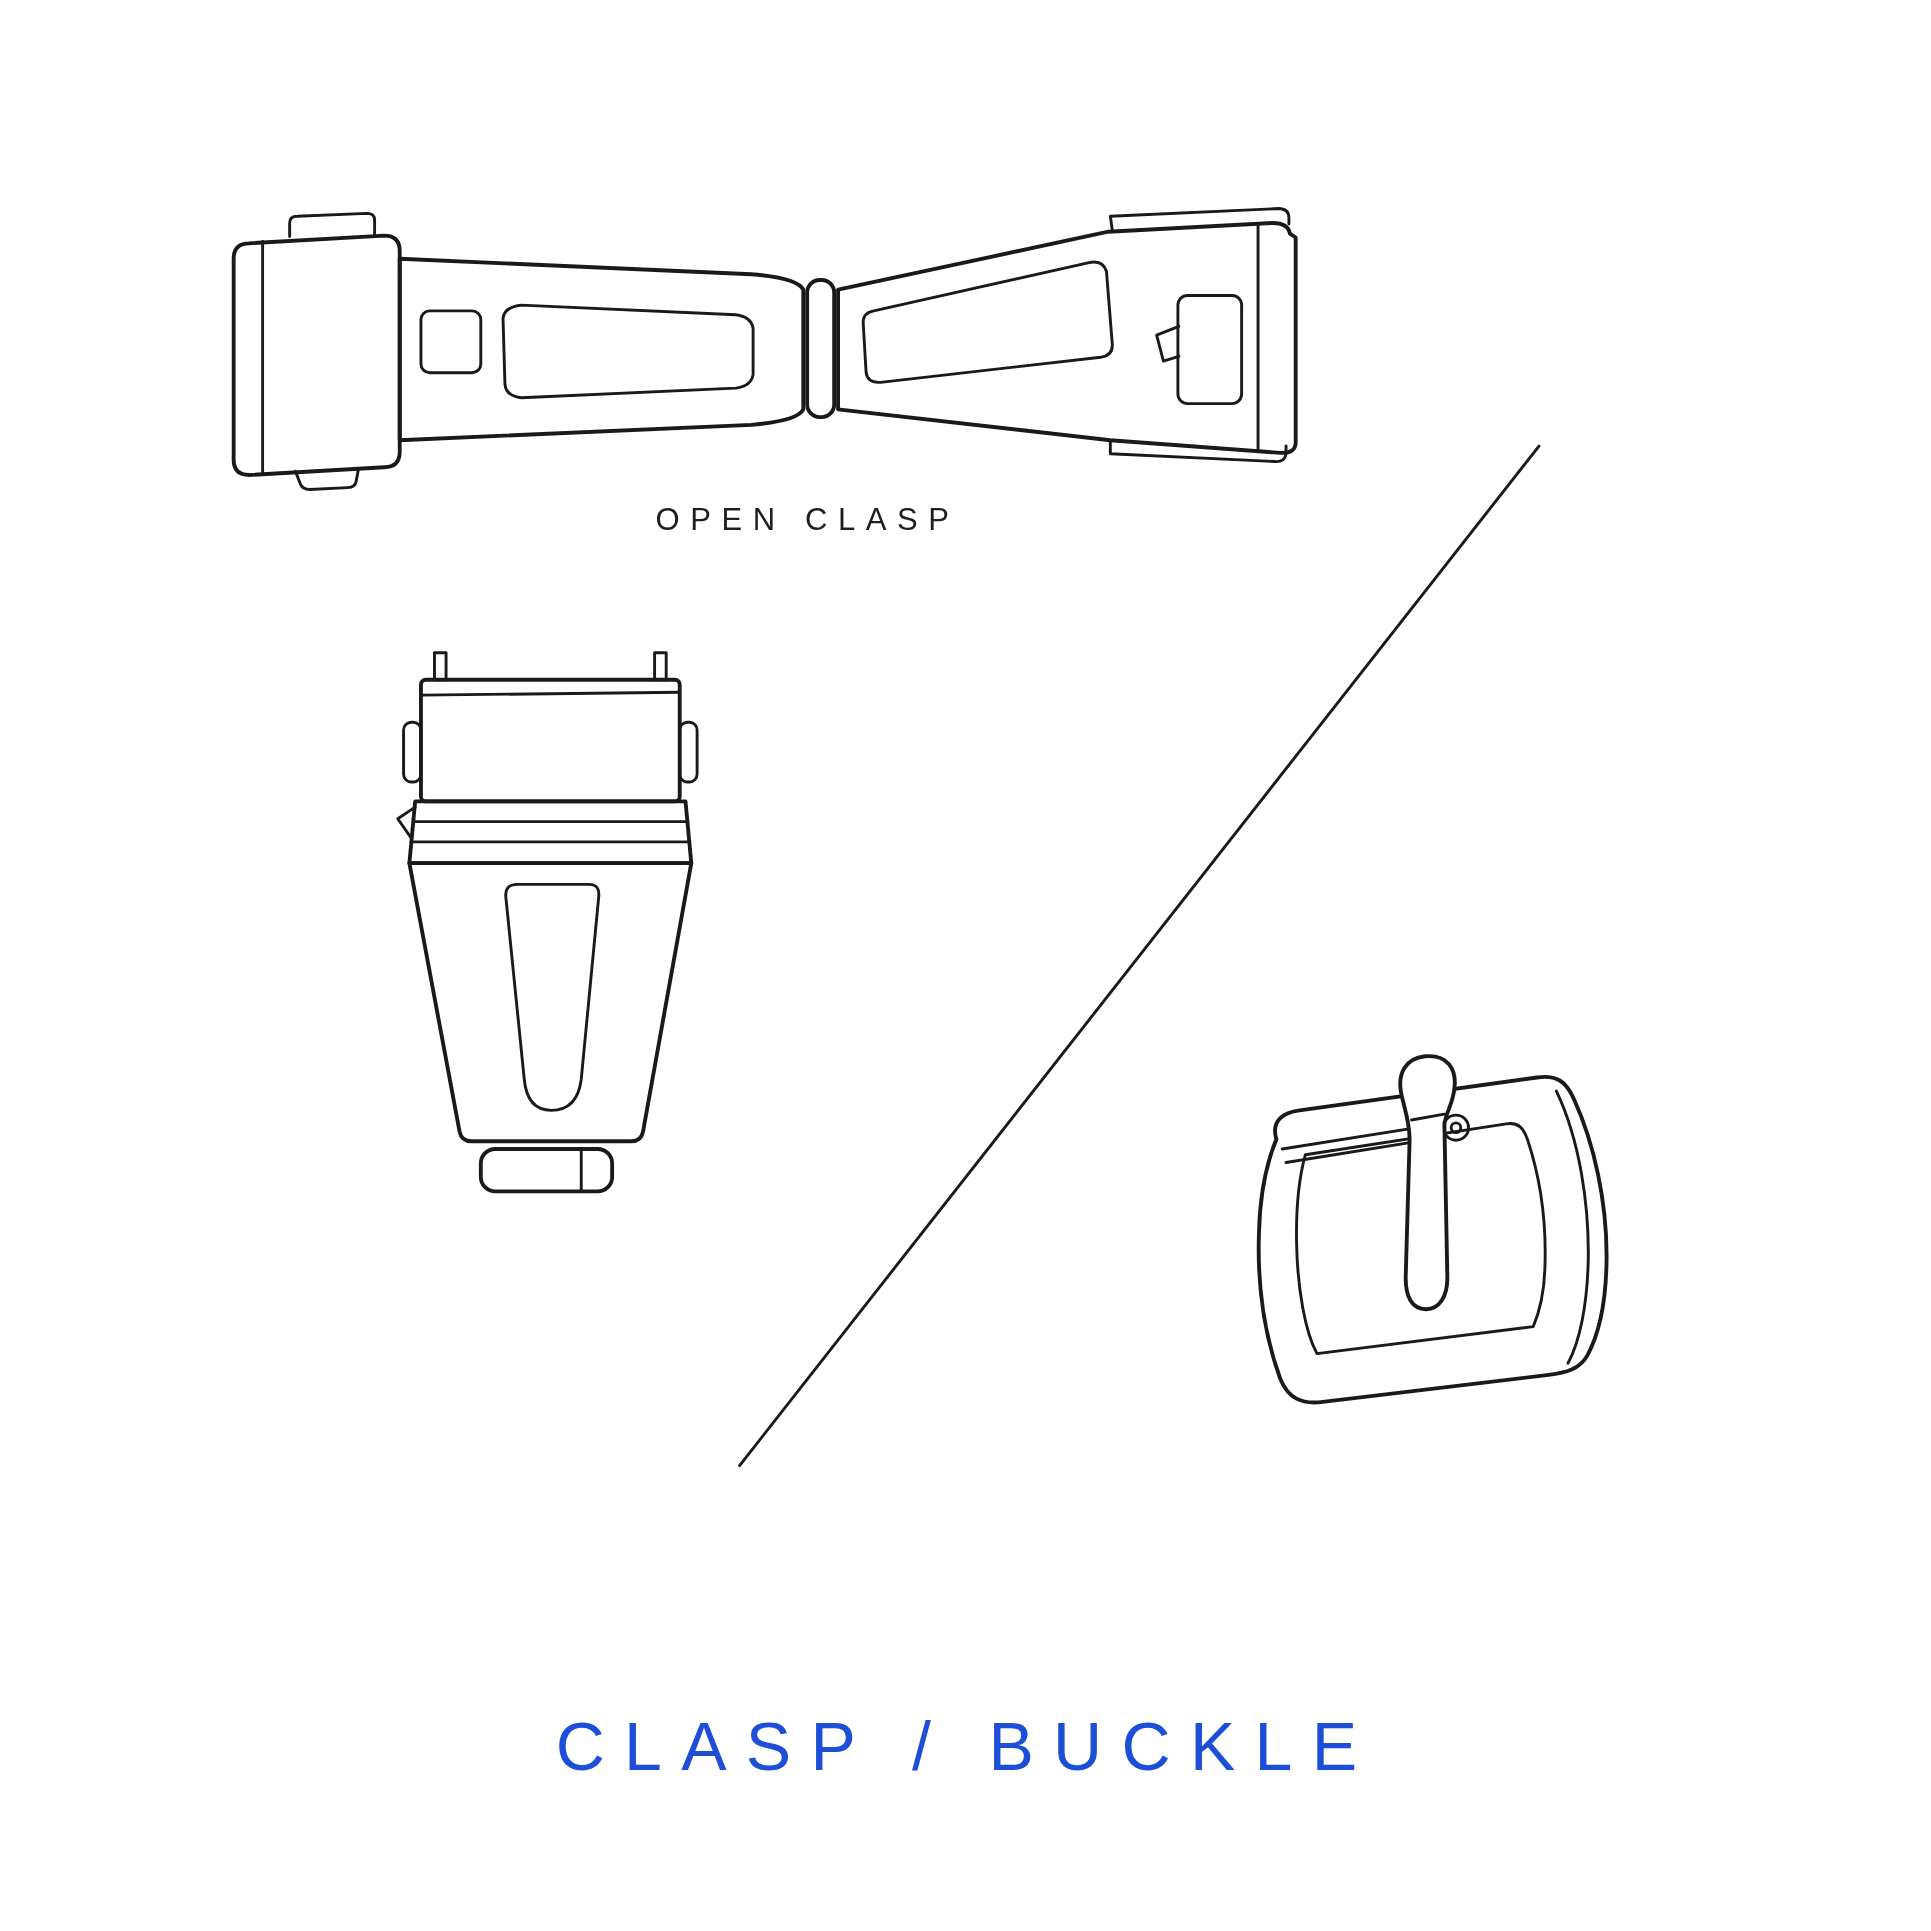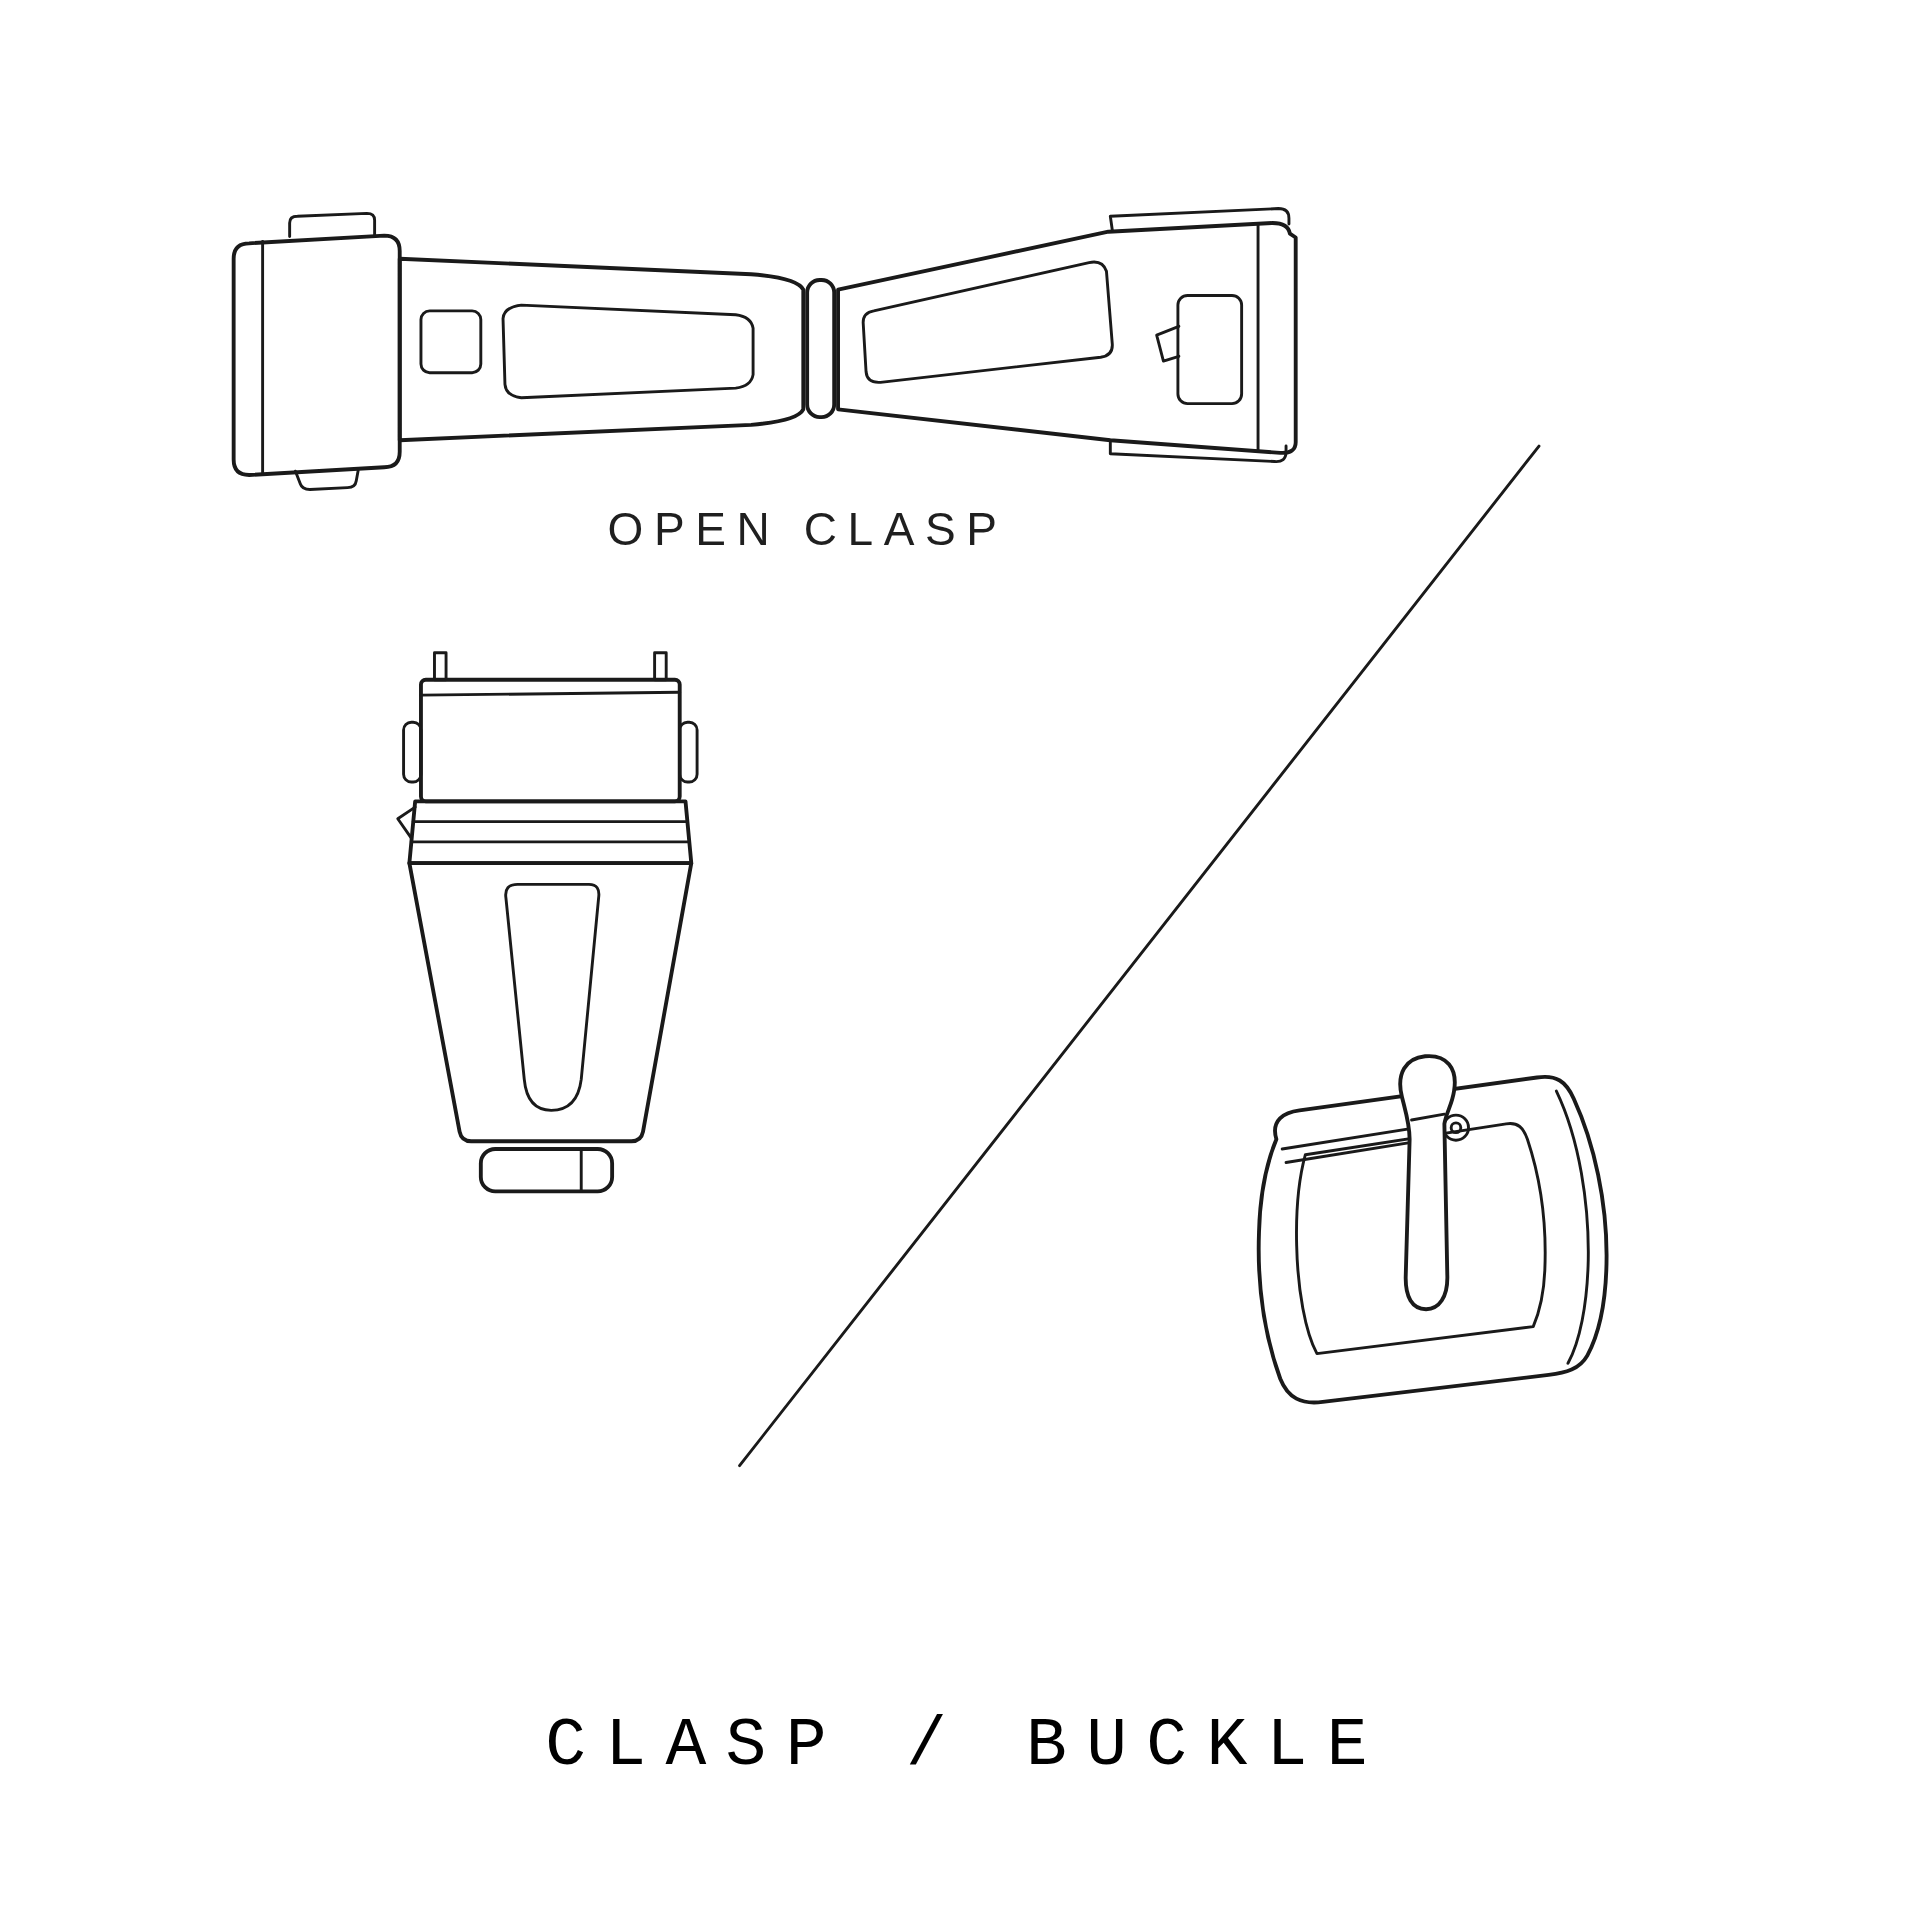--- a/index.html
+++ b/index.html
@@ -13,38 +13,37 @@
     overflow: hidden;
   }
   .art {
     position: absolute;
     left: 0; top: 0;
     width: 1931px; height: 1931px;
   }
   .caption {
     position: absolute;
     text-align: center;
-    font-size: 46px;
+    font-size: 31px;
     letter-spacing: 10.6px;
     font-weight: 400;
     color: #1f1f1f;
     white-space: nowrap;
   }
   .caption.open-clasp { left: 518px; top: 502px; width: 579px; }
   .caption.closed     { left: 292px; top: 1232px; width: 483px; }
   .page-title {
     position: absolute;
     left: 290px; top: 1707px; width: 1352px;
     text-align: center;
     font-size: 68px;
     letter-spacing: 19.3px;
     font-weight: 400;
-    color: #000000;
+    color: #1d4ed8;
     white-space: nowrap;
-    font-family: Liberation Mono, monospace;
   }
   svg .ln { fill: none; stroke: #1a1a1a; stroke-width: 4; stroke-linecap: round; stroke-linejoin: round; }
   svg .thin { stroke-width: 3; }
   svg .solidwhite { fill: #ffffff; stroke: #1a1a1a; stroke-width: 4; stroke-linecap: round; stroke-linejoin: round; }
 </style>
 </head>
 <body>
 
 <div class="canvas">
 

